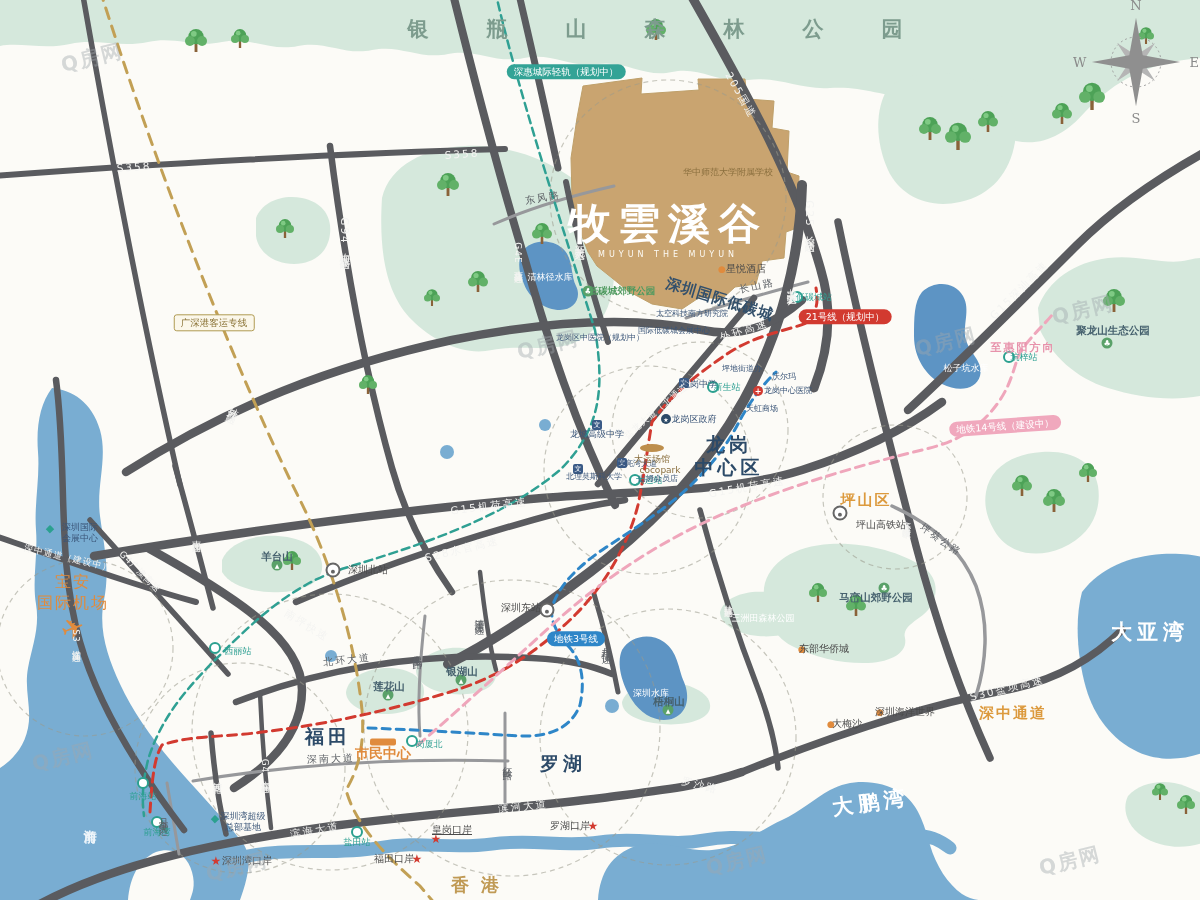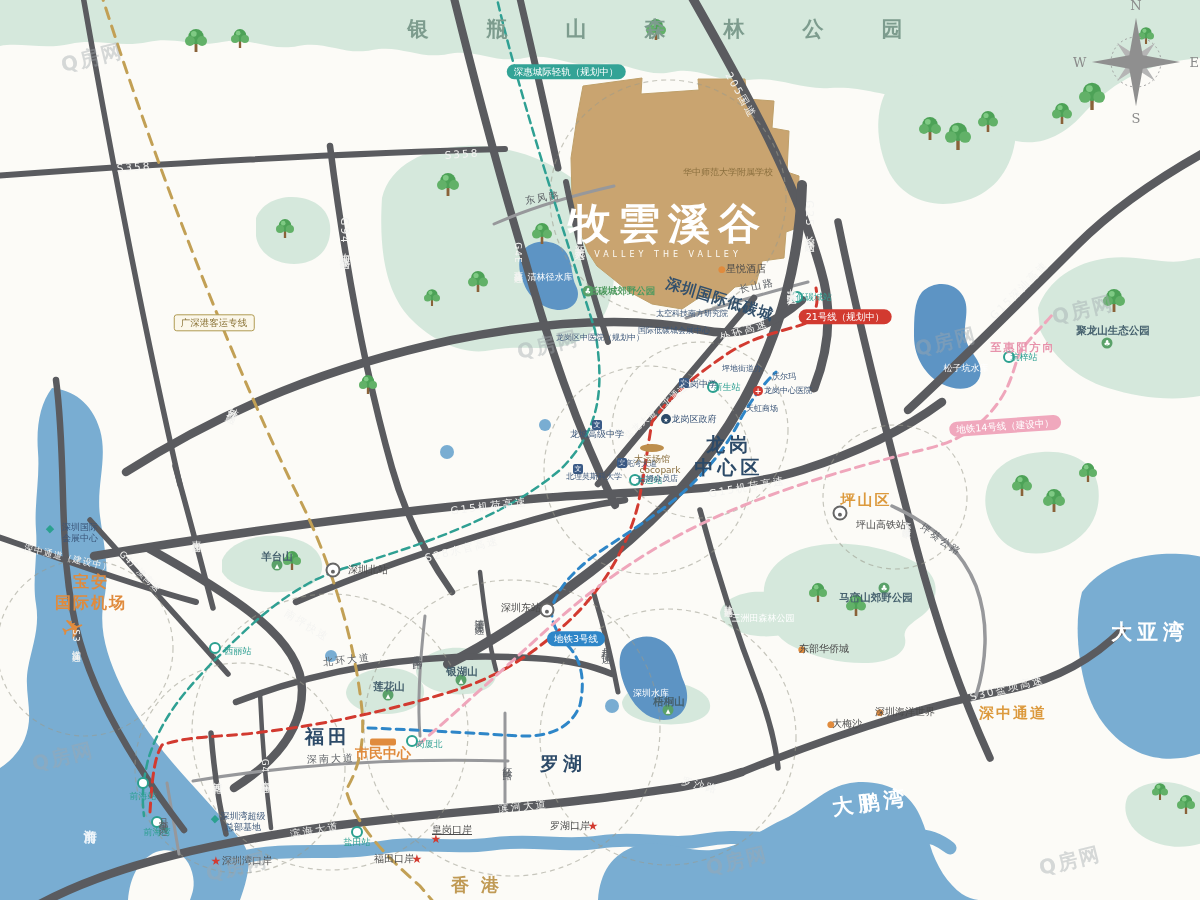--- a/index.html
+++ b/index.html
@@ -6,21 +6,21 @@
   #map{position:relative;width:1200px;height:900px;overflow:hidden;background:#fcfbf7;
        font-family:"DejaVu Sans","Liberation Sans",sans-serif;}
   #base{position:absolute;left:0;top:0;}
   .lbl{position:absolute;white-space:pre;text-align:center;line-height:1.2;pointer-events:none;}
   .vert{writing-mode:vertical-rl;}
   .f-spaced-green{font-size:21px;font-weight:bold;letter-spacing:58px;color:#7d9c8e;}
   .f-navy-lg{font-size:19px;font-weight:bold;color:#2c4a68;letter-spacing:4px;}
   .f-navy-md{font-size:15px;font-weight:bold;color:#33506b;letter-spacing:1px;}
   .f-orange-lg{font-size:15px;font-weight:bold;color:#dc9a3e;letter-spacing:2px;}
   .f-orange-md{font-size:14px;font-weight:bold;color:#e08b3d;}
-  .f-airport{font-size:16px;font-weight:bold;color:#e08b3d;letter-spacing:2px;line-height:1.3;margin-left:18px;}
+  .f-airport{font-size:16px;font-weight:normal;color:#e08b3d;letter-spacing:2px;line-height:1.3;}
   .f-white-lg{font-size:21px;font-weight:bold;color:#fff;letter-spacing:5px;}
   .f-white-vert{font-size:13px;font-weight:bold;color:#eef5fa;}
   .f-gold-lg{font-size:18px;font-weight:bold;color:#c09a55;letter-spacing:12px;}
   .road-w{font-size:10.5px;color:#f4f4f2;letter-spacing:2px;}
   .road-w9{font-size:9px;color:#f4f4f2;letter-spacing:1px;}
   .road-d{font-size:10px;color:#5d6166;letter-spacing:2px;}
   .t-navy{font-size:9px;color:#3a5578;}
   .t-navy8{font-size:8px;color:#3a5578;}
   .t-teal{font-size:9px;color:#2fa093;}
   .t-green{font-size:9.5px;color:#4f9a5f;font-weight:bold;}
@@ -243,21 +243,21 @@
       <span class="ic ic-gov" style="left: 666px; top: 419px; transform: translate(-50%, -50%) rotate(0deg);">★</span>
       <span class="ic ic-civic" style="left: 383px; top: 742px; transform: translate(-50%, -50%) rotate(0deg);"></span>
       <span class="ic ic-stadium" style="left: 652px; top: 448px; transform: translate(-50%, -50%) rotate(0deg);"></span>
       <span class="ic ic-plane" style="left: 73px; top: 629px; transform: translate(-50%, -50%) rotate(-20deg);">✈</span>
       <span class="ic ic-expo" style="left: 50px; top: 528px; transform: translate(-50%, -50%) rotate(0deg);">◆</span>
       <span class="ic ic-expo" style="left: 215px; top: 818px; transform: translate(-50%, -50%) rotate(0deg);">◆</span>
     </div>
   <div id="labels-layer">
       <span class="lbl f-spaced-green" style="left: 684px; top: 30px; transform: translate(-50%, -50%) rotate(0deg);">银瓶山森林公园</span>
       <span class="lbl logo" style="left: 668px; top: 224px; transform: translate(-50%, -50%) rotate(0deg);">牧雲溪谷</span>
-      <span class="lbl logo-en" style="left: 668px; top: 255px; transform: translate(-50%, -50%) rotate(0deg);">VALLEY THE VALLEY</span>
+      <span class="lbl logo-en" style="left: 668px; top: 255px; transform: translate(-50%, -50%) rotate(0deg);">MUYUN THE MUYUN</span>
       <span class="lbl t-gold" style="left: 728px; top: 172px; transform: translate(-50%, -50%) rotate(0deg);">华中师范大学附属学校</span>
       <span class="lbl t-dark" style="left: 746px; top: 269px; transform: translate(-50%, -50%) rotate(0deg);">星悦酒店</span>
       <span class="lbl f-navy-md" style="left: 720px; top: 299px; transform: translate(-50%, -50%) rotate(17deg);">深圳国际低碳城</span>
       <span class="lbl f-navy-lg" style="left: 729px; top: 456px; transform: translate(-50%, -50%) rotate(0deg);">龙岗
 中心区</span>
       <span class="lbl f-orange-lg" style="left: 866px; top: 500px; transform: translate(-50%, -50%) rotate(0deg);">坪山区</span>
       <span class="lbl f-navy-lg" style="left: 328px; top: 736px; transform: translate(-50%, -50%) rotate(0deg);">福田</span>
       <span class="lbl f-navy-lg" style="left: 563px; top: 763px; transform: translate(-50%, -50%) rotate(0deg);">罗湖</span>
       <span class="lbl f-gold-lg" style="left: 481px; top: 885px; transform: translate(-50%, -50%) rotate(0deg);">香港</span>
       <span class="lbl f-white-lg" style="left: 1150px; top: 633px; transform: translate(-50%, -50%) rotate(0deg);">大亚湾</span>

